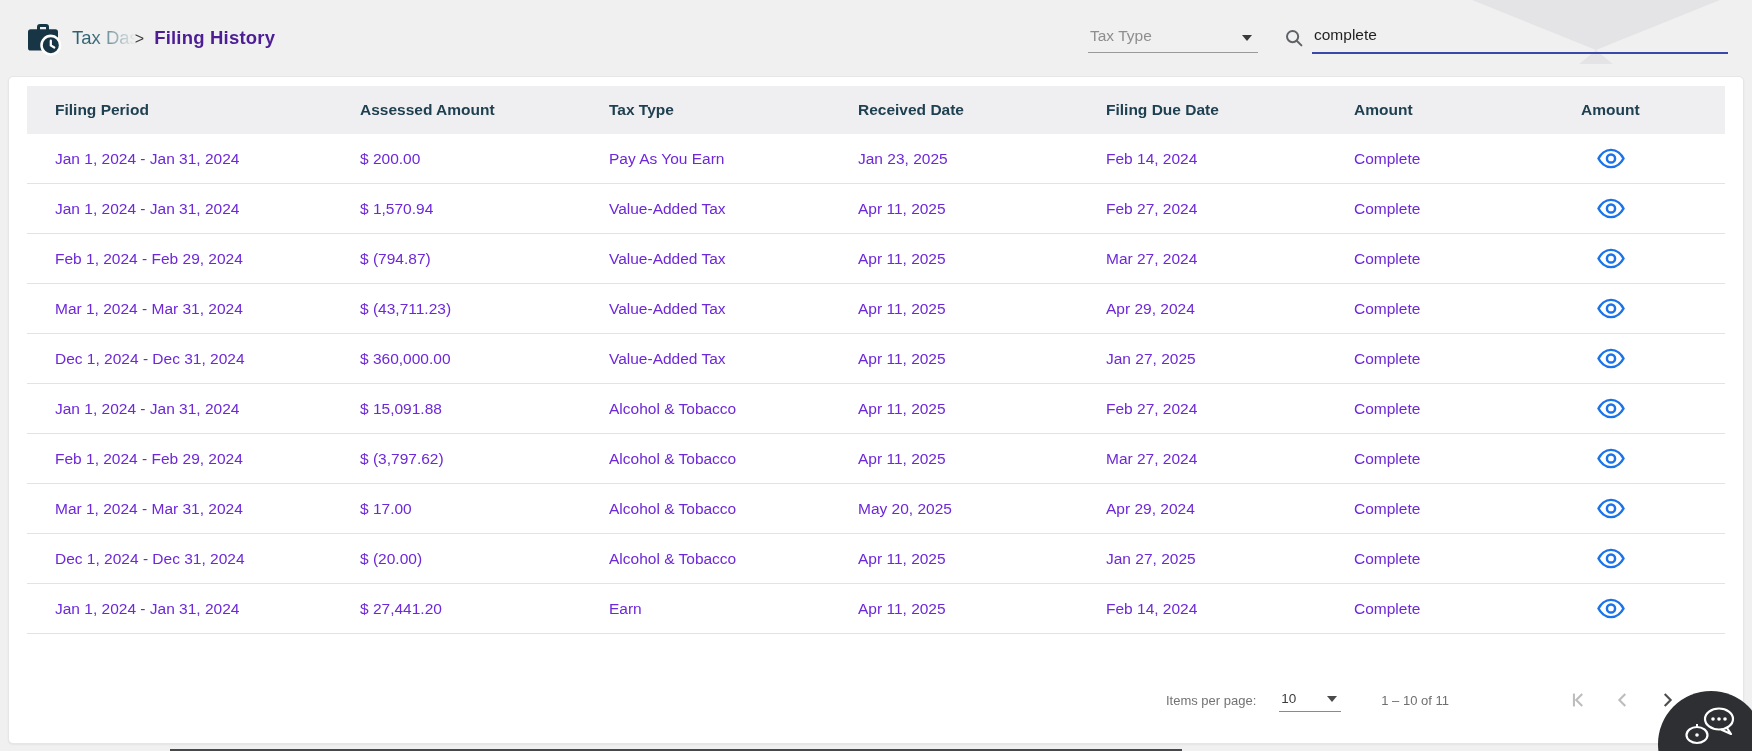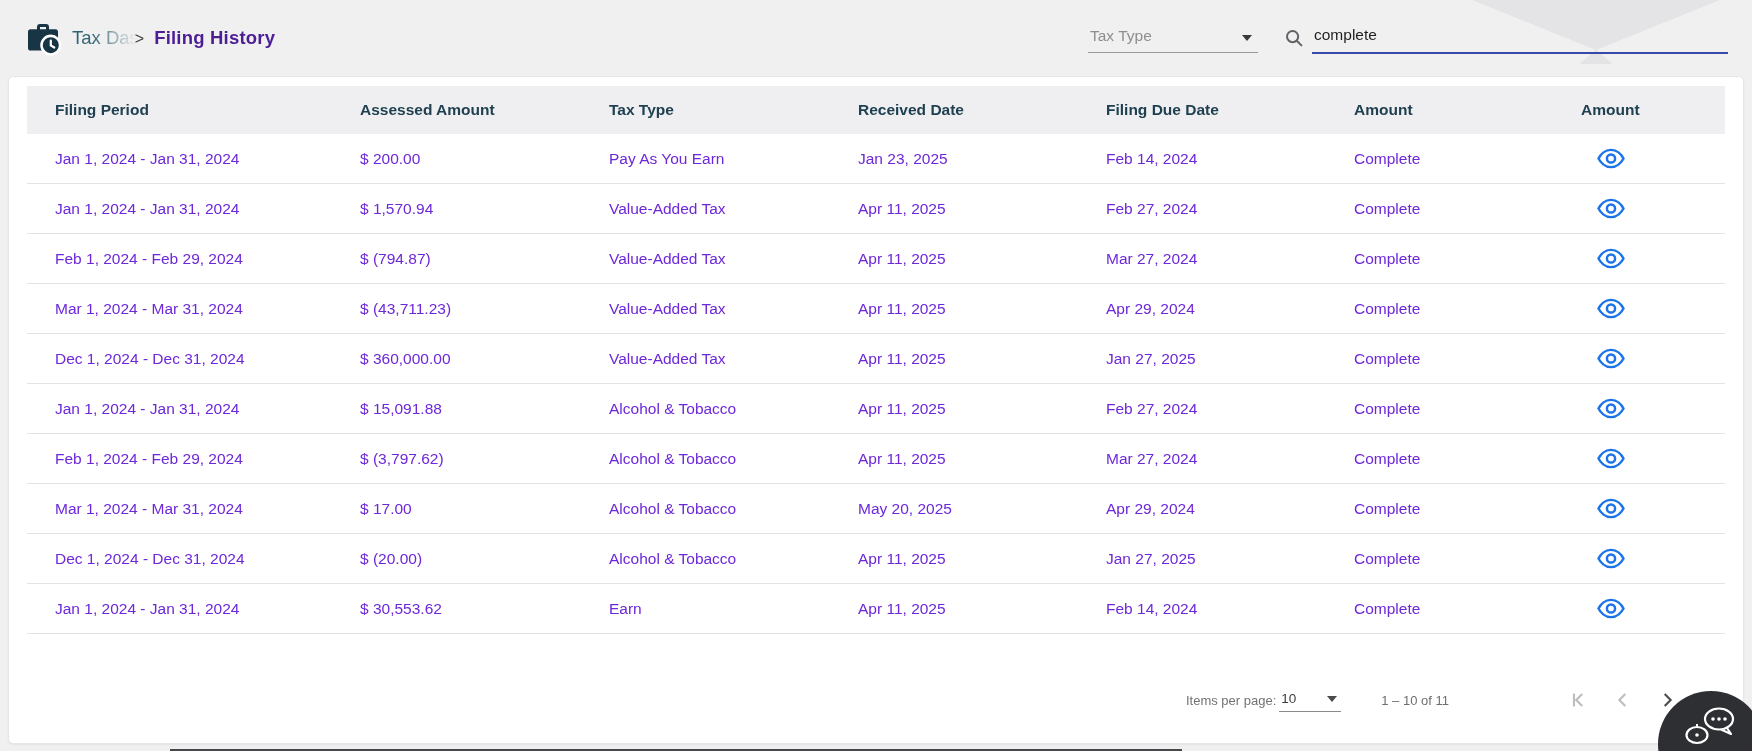--- a/index.html
+++ b/index.html
@@ -44,21 +44,21 @@
   .trow  { display:grid; grid-template-columns:305px 249px 249px 248px 248px 227px auto;
            padding-left:28px; height:50px; align-items:center;
            border-bottom:1px solid #e3e3e3; color:#6d28d9; font-size:15.5px; background:#fff; }
   .cell { white-space:nowrap; overflow:hidden; }
   .action-btn { margin-left:16px; width:34px; height:26px; border:none; background:transparent;
                 cursor:pointer; display:flex; align-items:center; justify-content:flex-start; padding:0; }
 
   
   .paginator { display:flex; align-items:center; justify-content:flex-end;
                margin-top:44px; height:44px; color:#737373; font-size:13px; }
-  .ipp-label { margin-right:3px;text-align:center; }
+  .ipp-label { margin-right:23px;text-align:center; }
   .ipp-select { position:relative; width:62px; border-bottom:1px solid #8a8a8a;
                 padding:2px 0 5px 2px; margin-right:40px; cursor:pointer; color:#3c3c3c; font-size:13.5px; }
   .ipp-arrow { position:absolute; right:4px; top:7px; width:0; height:0;
                border-left:5px solid transparent; border-right:5px solid transparent;
                border-top:6px solid #4a4a4a; }
   .range-label { margin-right:116px; color:#6f6f6f; }
   .nav-group { display:flex; align-items:center; gap:16px; }
   .nav-btn { width:28px; height:28px; border:none; background:transparent; cursor:pointer;
              display:flex; align-items:center; justify-content:center; padding:0; }
   .nav-btn.disabled { cursor:default; }
@@ -272,21 +272,21 @@
             <svg width="28" height="21" viewBox="0 0 24 18">
               <path d="M12 1.6 C6.9 1.6 3 5.6 1.3 9 C3 12.4 6.9 16.4 12 16.4 C17.1 16.4 21 12.4 22.7 9 C21 5.6 17.1 1.6 12 1.6 Z" fill="none" stroke="#1a73e8" stroke-width="2.1"></path>
               <circle cx="12" cy="9" r="3.5" fill="none" stroke="#1a73e8" stroke-width="2.1"></circle>
             </svg>
           </button>
         </div>
       </div>
 
       <div class="trow">
         <div class="cell">Jan 1, 2024 - Jan 31, 2024</div>
-        <div class="cell">$ 30,553.62</div>
+        <div class="cell">$ 27,441.20</div>
         <div class="cell">Earn</div>
         <div class="cell">Apr 11, 2025</div>
         <div class="cell">Feb 14, 2024</div>
         <div class="cell">Complete</div>
         <div class="cell">
           <button class="action-btn">
             <svg width="28" height="21" viewBox="0 0 24 18">
               <path d="M12 1.6 C6.9 1.6 3 5.6 1.3 9 C3 12.4 6.9 16.4 12 16.4 C17.1 16.4 21 12.4 22.7 9 C21 5.6 17.1 1.6 12 1.6 Z" fill="none" stroke="#1a73e8" stroke-width="2.1"></path>
               <circle cx="12" cy="9" r="3.5" fill="none" stroke="#1a73e8" stroke-width="2.1"></circle>
             </svg>

